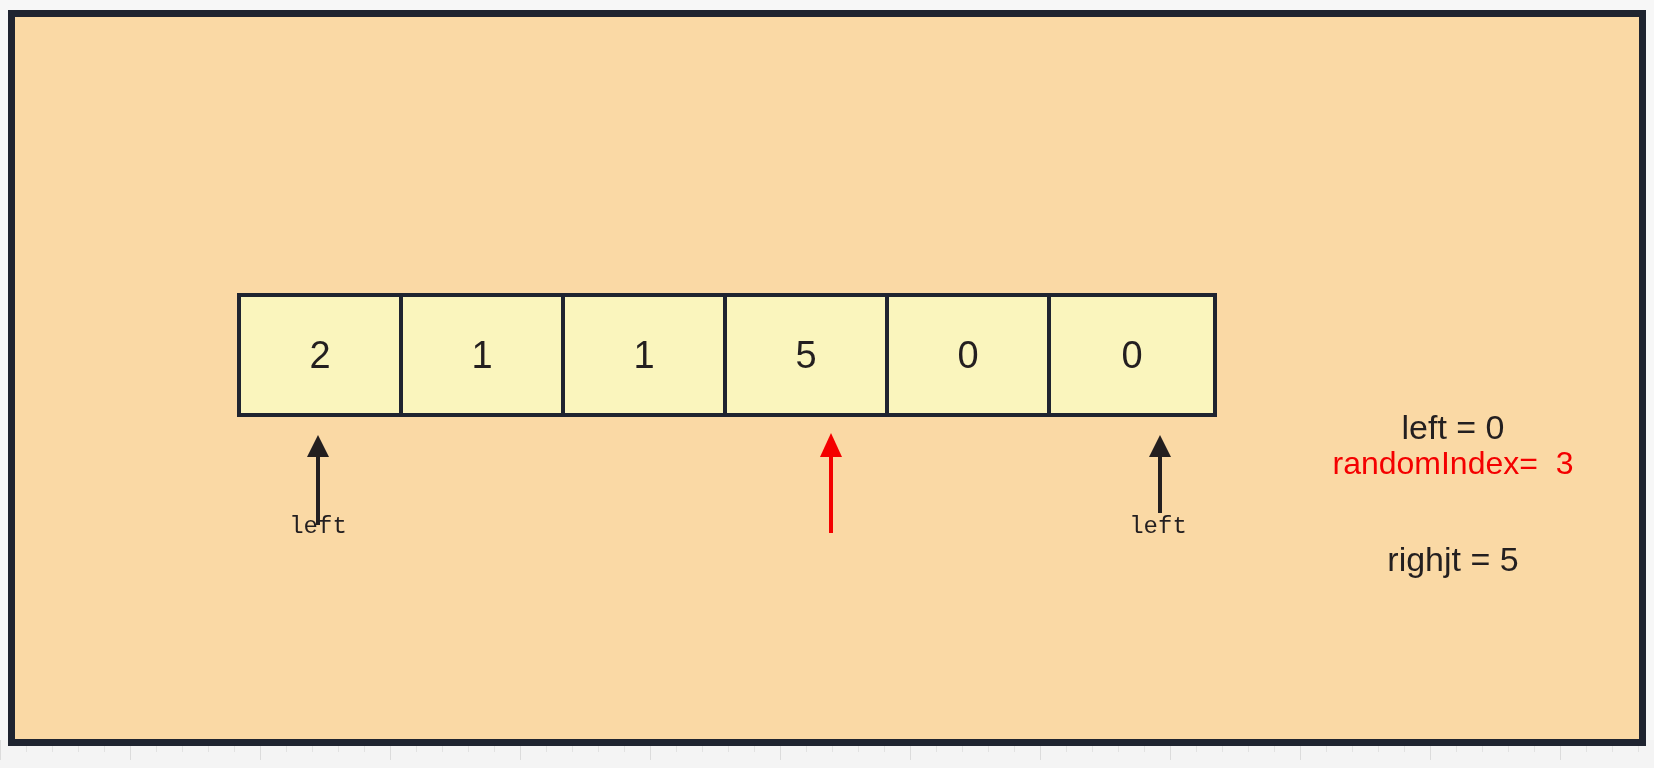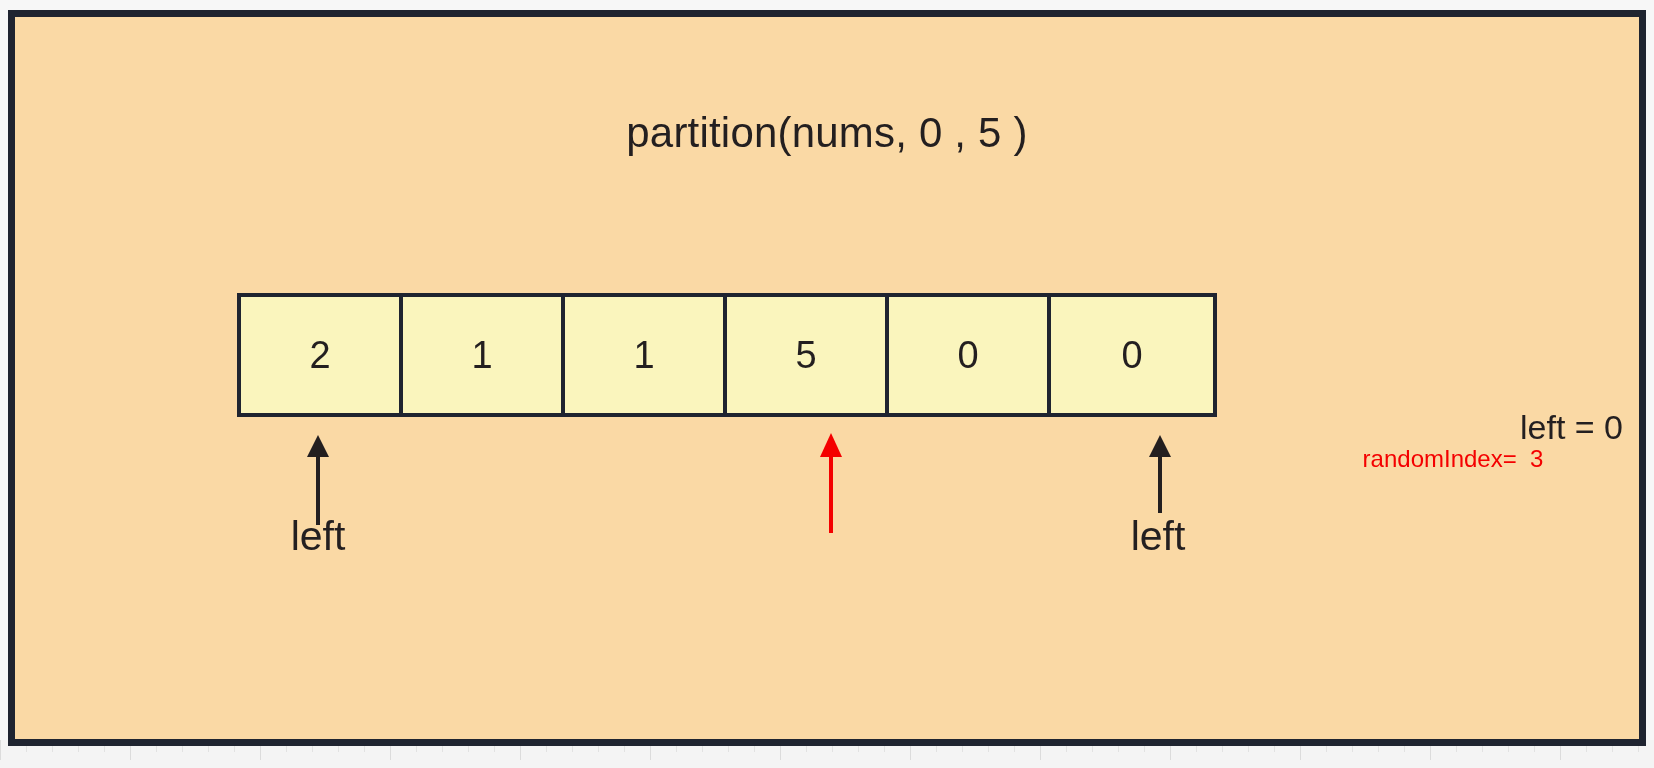--- a/index.html
+++ b/index.html
@@ -126,46 +126,47 @@
     border-left: 11px solid transparent;
     border-right: 11px solid transparent;
   }
   .arrow.black .shaft { background: #231f20; }
   .arrow.black .head  { border-bottom: 22px solid #231f20; }
   .arrow.red .shaft   { background: #f40000; }
   .arrow.red .head    { border-bottom: 24px solid #f40000; }
 
   .ptr-label {
     position: absolute;
-    font-size: 41px;
+    font-size: 24px;
     white-space: nowrap;
     transform: translateX(-50%);
+    font-family: Liberation Mono, monospace;
   }
   .ptr-label.black { color: #231f20; }
   .ptr-label.red   { color: #f40000; }
 
   
   #side-vars {
     position: absolute;
     left: 1268px;
     top: 300px;
     width: 340px;
-    text-align: right;
+    text-align: center;
     font-size: 34px;
     line-height: 44px;
     color: #231f20;
     white-space: pre;
   }
   #side-random {
     position: absolute;
     left: 1248px;
     top: 428px;
     width: 380px;
     text-align: center;
-    font-size: 24px;
+    font-size: 32px;
     color: #f40000;
     white-space: pre;
   }
 </style>
 </head>
 <body>
 
 <div id="canvas">
 
   <div id="ruler-strip">
@@ -230,21 +231,20 @@
       <div class="tick" style="left: 1508px;"></div>
       <div class="tick" style="left: 1534px;"></div>
       <div class="tick major" style="left: 1560px;"></div>
       <div class="tick" style="left: 1586px;"></div>
       <div class="tick" style="left: 1612px;"></div>
       <div class="tick" style="left: 1638px;"></div>
     </div>
 
   <div id="diagram-frame">
 
-    <div id="title">partition(nums, 0 , 5 )</div>
 
 
     <div id="array">
       <div class="cell">2</div>
       <div class="cell">1</div>
       <div class="cell">1</div>
       <div class="cell">5</div>
       <div class="cell">0</div>
       <div class="cell">0</div>
     </div>
@@ -261,18 +261,19 @@
     </div>
 
     <div class="arrow black" style="left:1130px; top:418px; width:30px; height:78px;">
       <div class="head"></div>
       <div class="shaft" style="top:20px; height:58px;"></div>
     </div>
     <div class="ptr-label black" style="left:1143px; top:496px;">left</div>
 
     <div id="side-vars">
       <div>left = 0</div>
+      <div>righjt = 5</div>
     </div>
 
     <div id="side-random">randomIndex=  3</div>
 
   </div>
 </div>
 
 </body></html>

